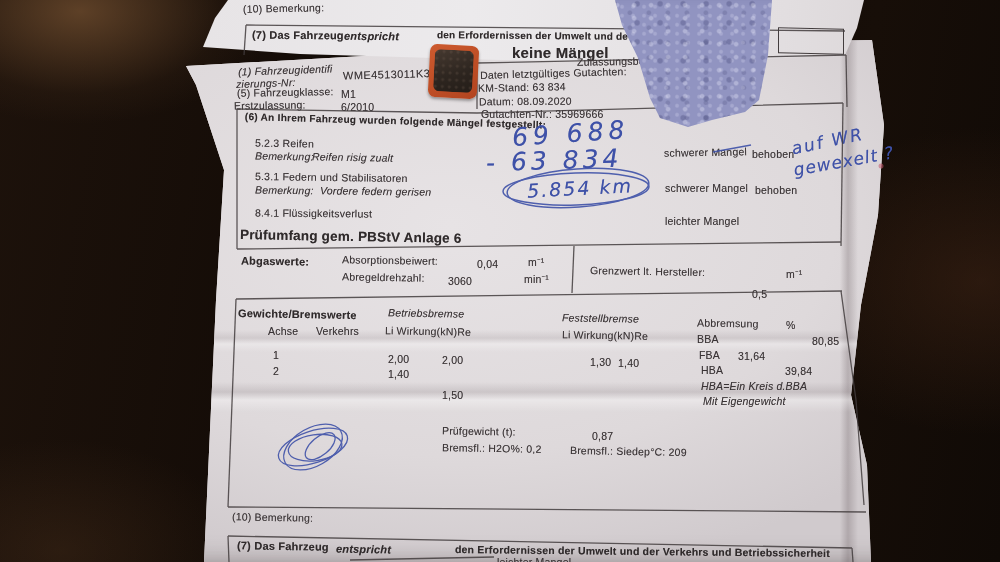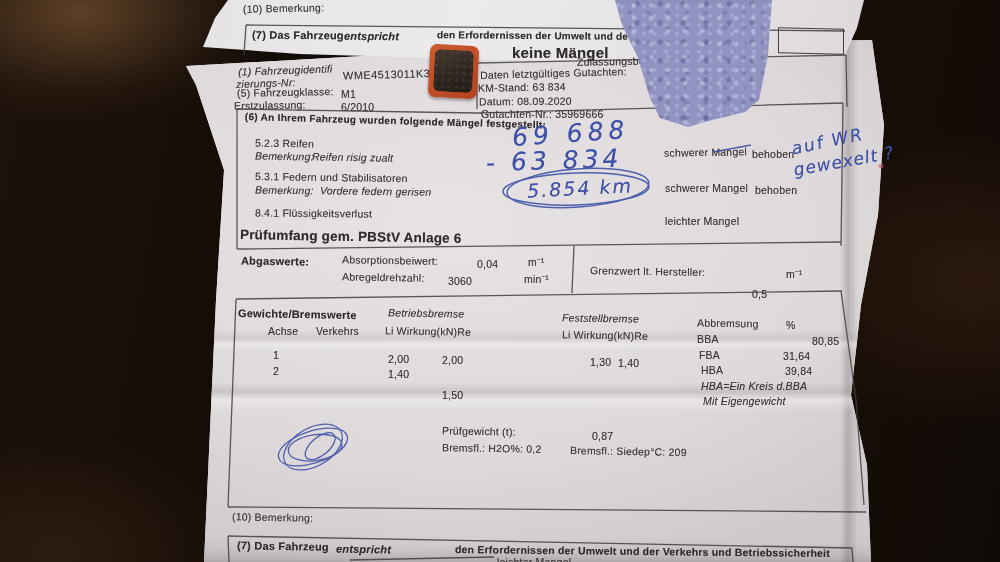--- a/index.html
+++ b/index.html
@@ -135,21 +135,21 @@
     <span class="t" style="left:442px;top:354px;">2,00</span>
     <span class="t" style="left:565px;top:356px;margin-left:25px;">1,30</span>
     <span class="t" style="left:618px;top:357px;">1,40</span>
     <span class="t" style="left:273px;top:365px;">2</span>
     <span class="t" style="left:388px;top:368px;">1,40</span>
     <span class="t" style="left:442px;top:369px;margin-top:20px;">1,50</span>
 
     <span class="t" style="left:697px;top:333px;">BBA</span>
     <span class="t" style="left:812px;top:335px;">80,85</span>
     <span class="t" style="left:699px;top:349px;">FBA</span>
-    <span class="t" style="left:783px;top:350px;">31,64</span>
+    <span class="t" style="left:738px;top:350px;">31,64</span>
     <span class="t" style="left:701px;top:364px;">HBA</span>
     <span class="t" style="left:785px;top:365px;">39,84</span>
     <span class="t" style="left:701px;top:380px;font-style:italic;">HBA=Ein Kreis d.BBA</span>
     <span class="t" style="left:703px;top:395px;font-style:italic;">Mit Eigengewicht</span>
 
     <span class="t" style="left:442px;top:425px;transform:rotate(1deg);">Prüfgewicht (t):</span>
     <span class="t" style="left:592px;top:430px;">0,87</span>
     <span class="t" style="left:442px;top:442px;transform:rotate(1deg);">Bremsfl.: H2O%: 0,2</span>
     <span class="t" style="left:570px;top:445px;transform:rotate(1deg);">Bremsfl.: Siedep°C: 209</span>
 

